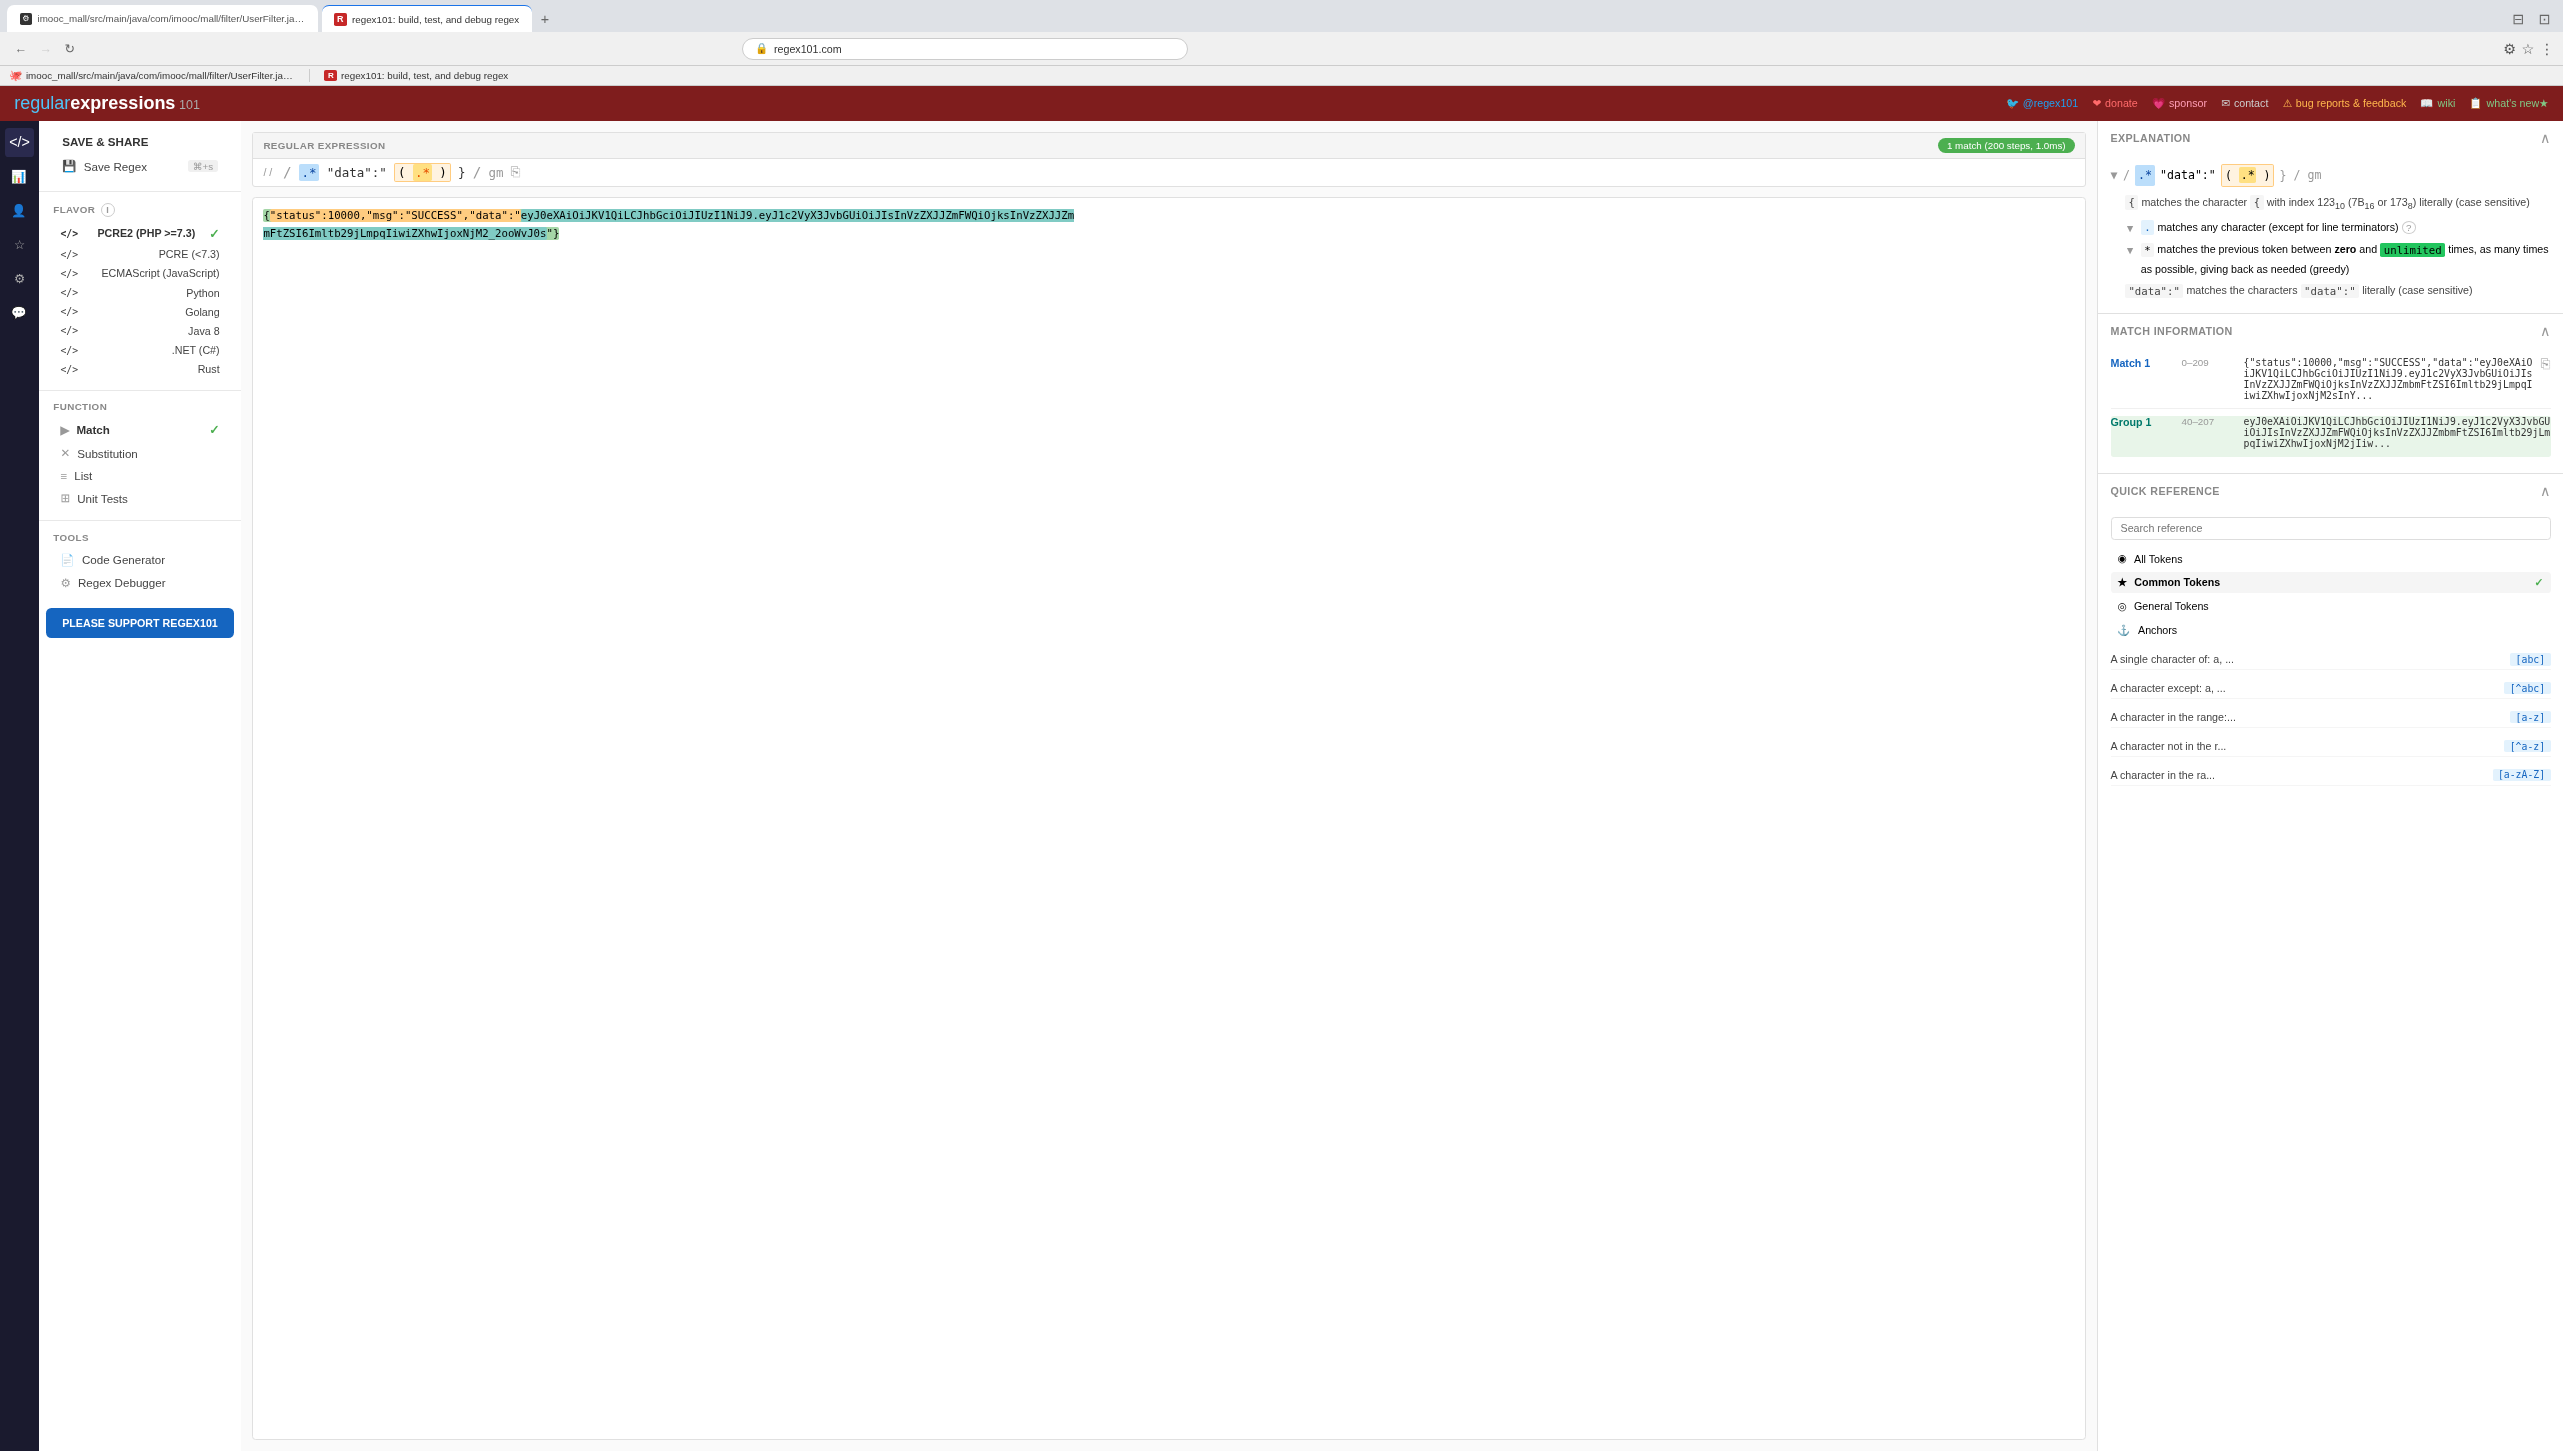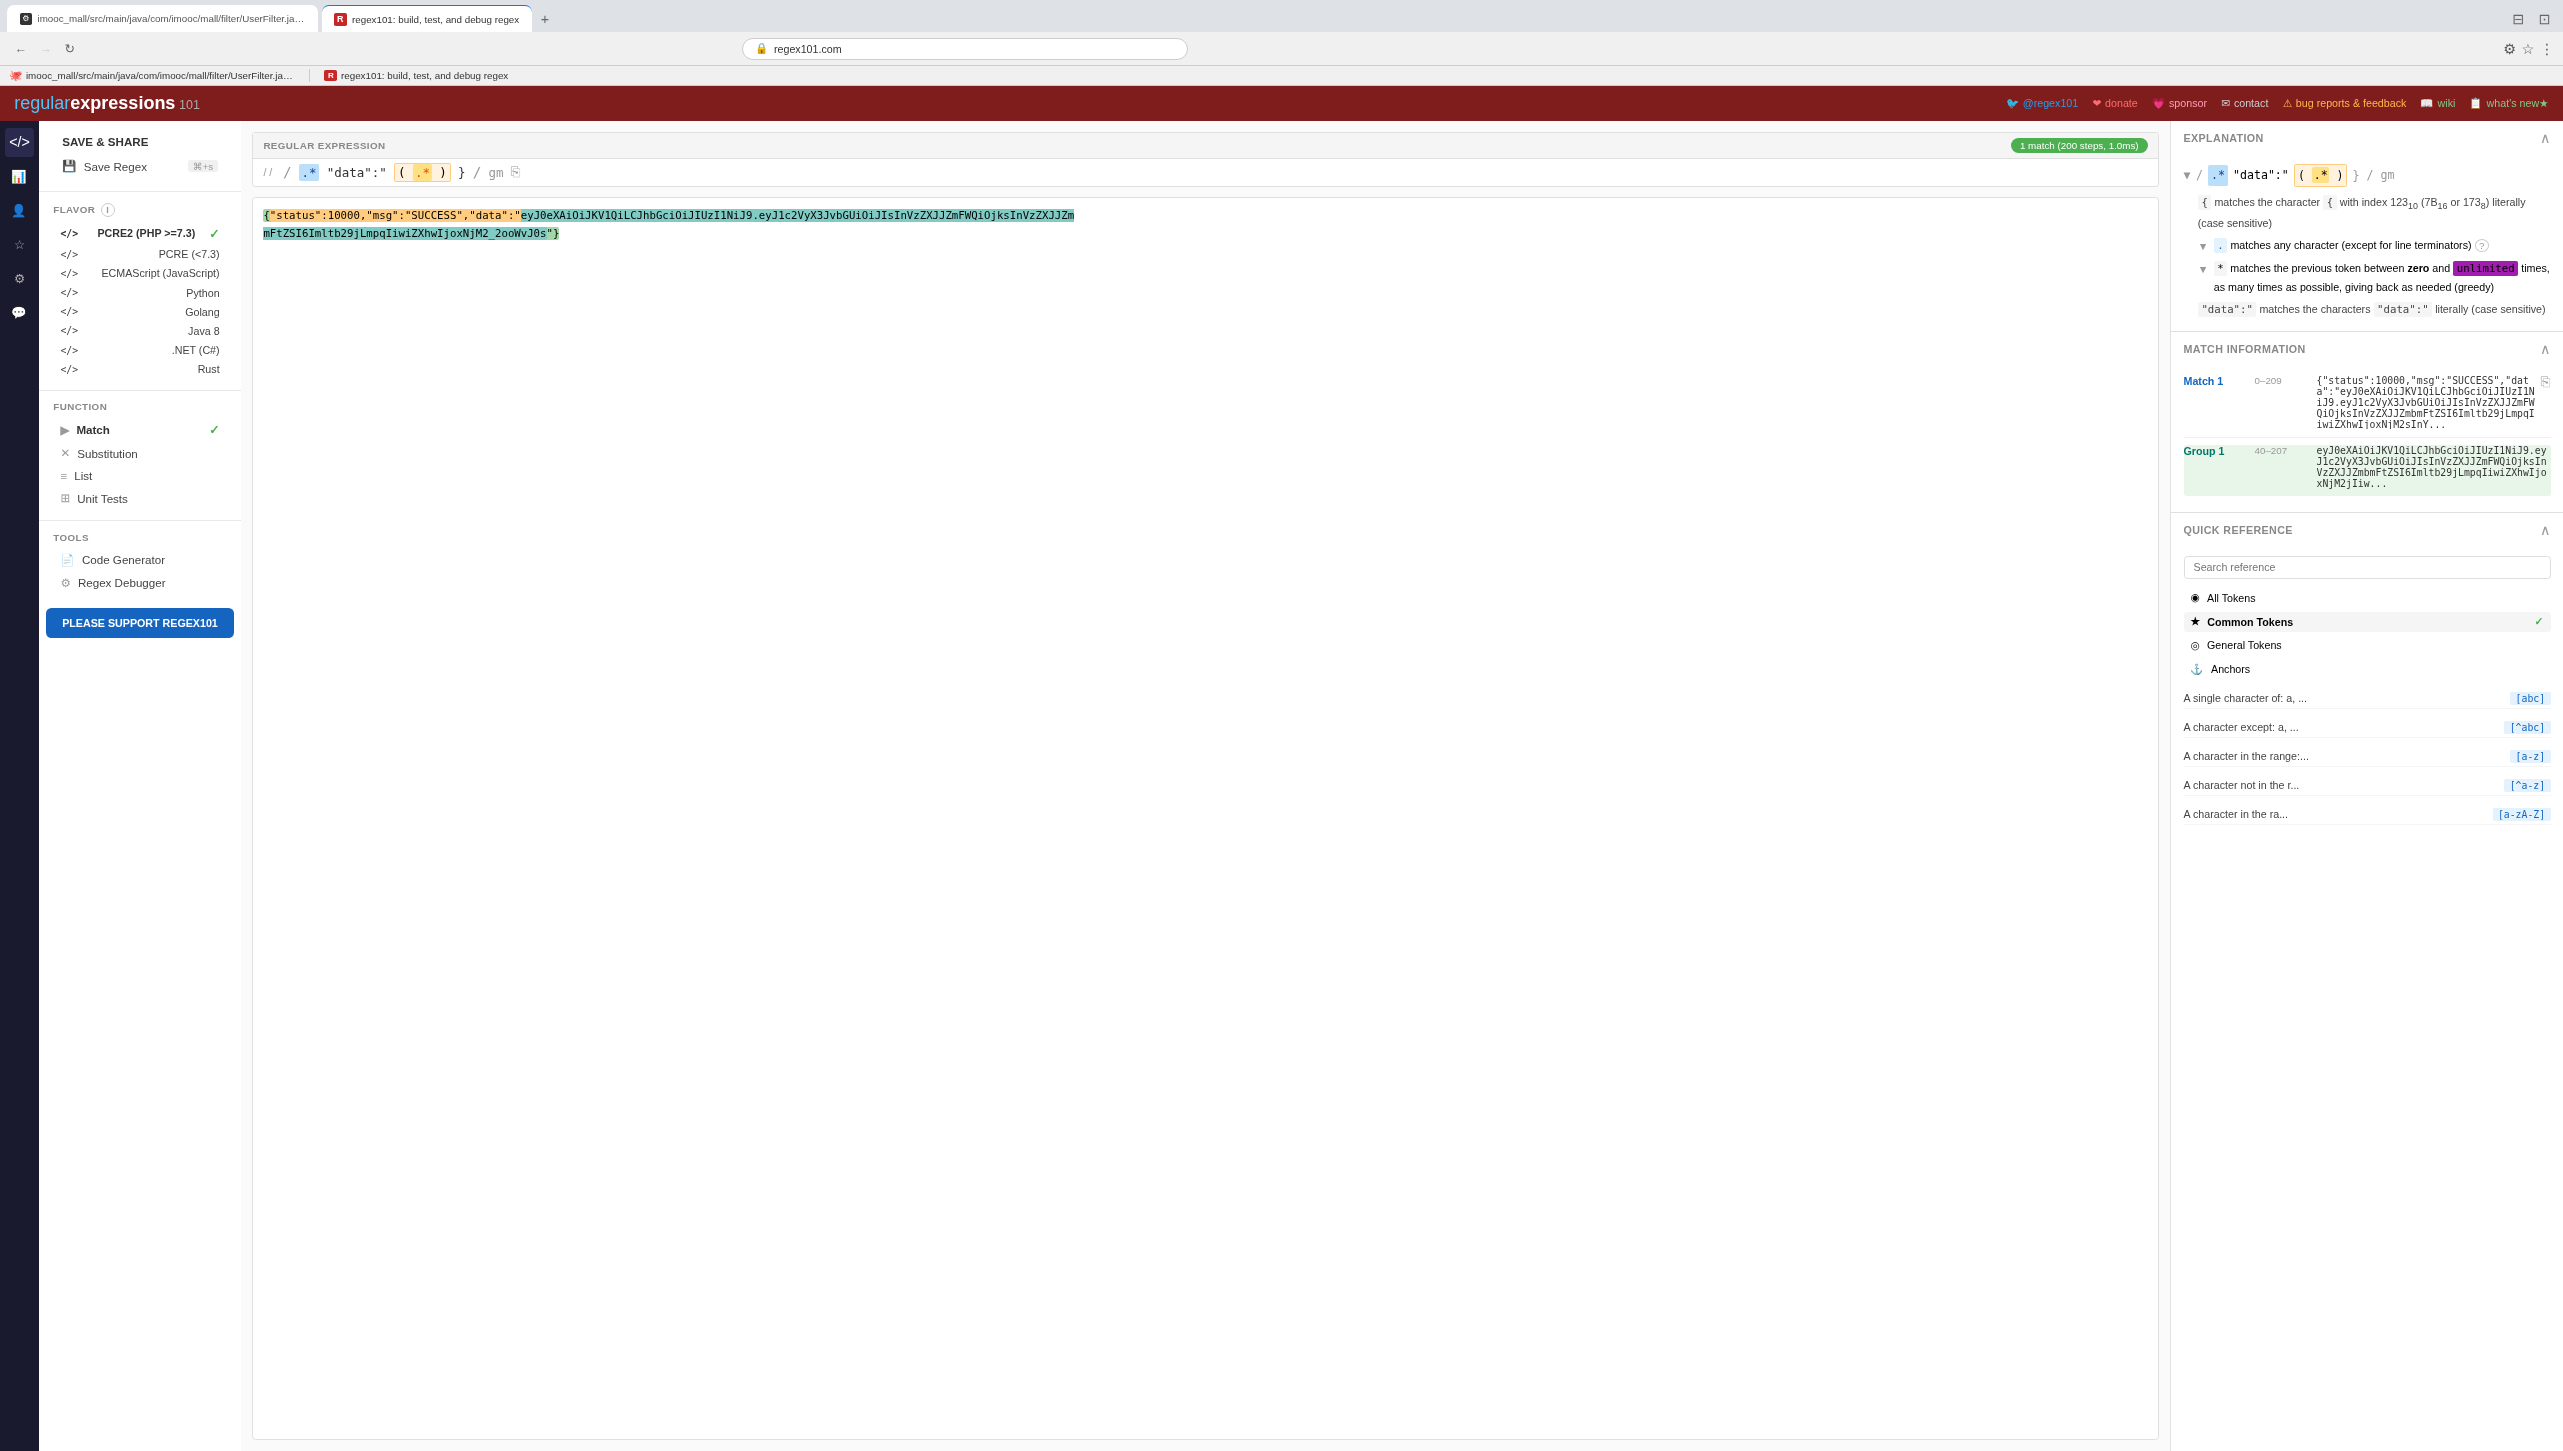--- a/index.html
+++ b/index.html
@@ -89,21 +89,21 @@
 
     .test-string-section { background: white; border: 0.9px solid #e0e0e0; border-radius: 3.6px; flex: 1; display: flex; flex-direction: column; }
     .test-string-header { padding: 5.4px 10.7px; background: #f5f5f5; border-bottom: 0.9px solid #e0e0e0; }
     .test-string-title { font-size: 9.8px; font-weight: 700; color: #888; text-transform: uppercase; letter-spacing: 0.4px; }
     .test-string-body { padding: 9px 10.7px; flex: 1; font-family: monospace; font-size: 10.7px; line-height: 1.6; }
     .highlight-match { background: #a5d6a7; border-radius: 1.8px; }
     .highlight-group { background: #80cbc4; border-radius: 1.8px; }
     .highlight-key { background: #ffcc80; border-radius: 1.8px; }
 
     
-    .right-panel { width: 393px; background: #fff; border-left: 0.9px solid #e0e0e0; display: flex; flex-direction: column; overflow: hidden; flex-shrink: 0; }
+    .right-panel { width: 466px; background: #fff; border-left: 0.9px solid #e0e0e0; display: flex; flex-direction: column; overflow: hidden; flex-shrink: 0; }
 
     .right-section { border-bottom: 0.9px solid #e0e0e0; }
     .right-section-header { padding: 9px 12.5px; display: flex; align-items: center; justify-content: space-between; cursor: pointer; }
     .right-section-title { font-size: 10.7px; font-weight: 700; color: #888; text-transform: uppercase; letter-spacing: 0.4px; }
     .collapse-btn { color: #999; font-size: 14.3px; background: none; border: none; cursor: pointer; }
 
     .explanation-body { padding: 9px 12.5px; font-size: 10.7px; line-height: 1.7; }
     .exp-children { padding-left: 14.3px; }
 
     .match-info-body { padding: 9px 12.5px; font-size: 10.7px; }
@@ -398,21 +398,21 @@
               <span style="background:#e3f2fd;color:#1565c0;font-family:monospace;padding:0.9px 3.6px;border-radius:1.8px;">.</span>
               <span> matches any character (except for line terminators) </span>
               <span style="color:#999;font-size:9.8px;border:0.9px solid #ccc;border-radius:50%;padding:0 3.6px;cursor:pointer;">?</span>
             </div>
           </div>
           <div style="margin-bottom:3.6px;display:flex;align-items:flex-start;gap:5.4px;font-size:10.7px;">
             <span style="color:#999;flex-shrink:0;margin-top:0.9px;">▼</span>
             <div>
               <span style="font-family:monospace;background:#f5f5f5;padding:0.9px 3.6px;border-radius:1.8px;">*</span>
               matches the previous token between <em style="font-style:normal;font-weight:600;">zero</em> and
-              <span style="font-family:monospace;background:#a21caf;padding:0.9px 3.6px;border-radius:1.8px;">unlimited</span>
+              <span style="font-family:monospace;background:#22c55e;padding:0.9px 3.6px;border-radius:1.8px;">unlimited</span>
               times, as many times as possible, giving back as needed (greedy)
             </div>
           </div>
           <div style="margin-bottom:3.6px;font-size:10.7px;color:#444;">
             <span style="font-family:monospace;background:#f5f5f5;padding:0.9px 3.6px;border-radius:1.8px;">"data":"</span>
             matches the characters <span style="font-family:monospace;background:#f5f5f5;padding:0.9px 3.6px;border-radius:1.8px;">"data":"</span>
             literally (case sensitive)
           </div>
         </div>
       </div>

